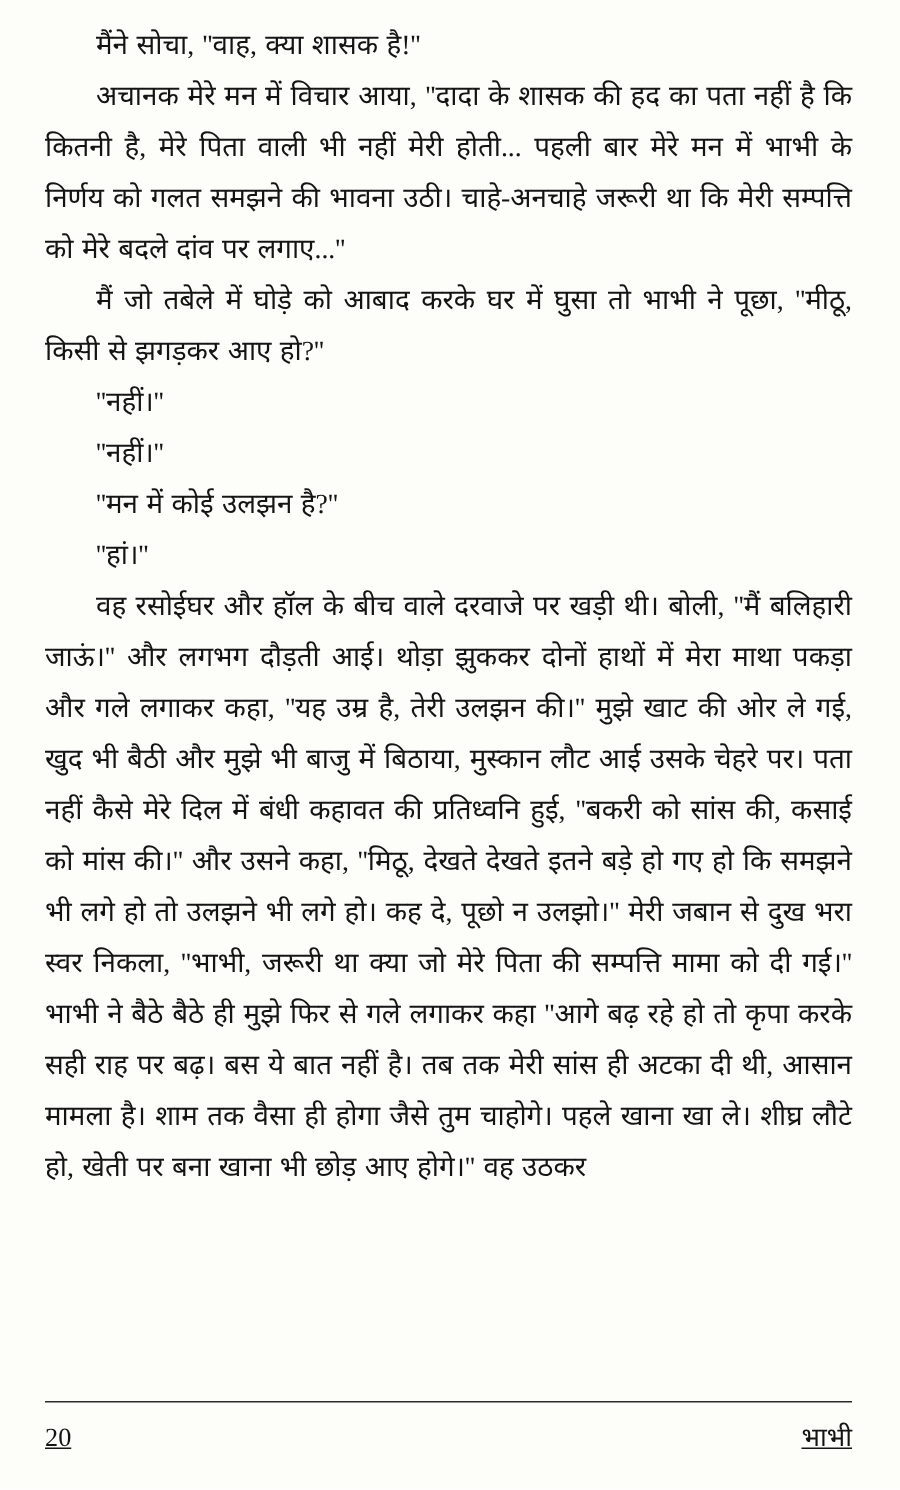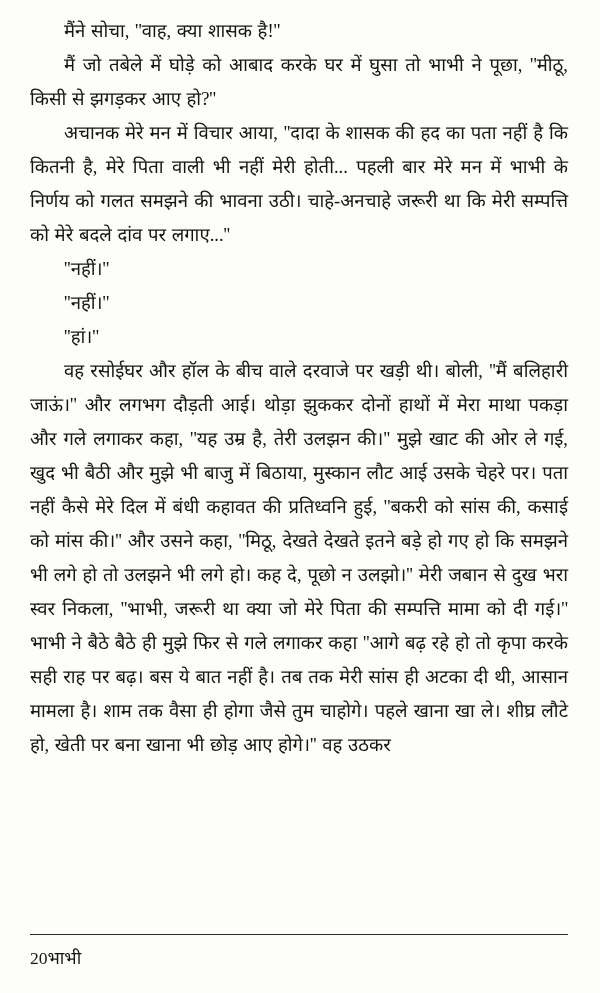--- a/index.html
+++ b/index.html
@@ -32,38 +32,41 @@
     right: 32px;
     bottom: 24px;
   }
   .footer-rule {
     border: 0;
     border-top: 1.5px solid #2a2a2a;
     margin: 0 0 10px 0;
   }
   .footer-row {
     display: flex;
+    justify-content: space-between;
     align-items: baseline;
     font-size: 17.5px;
+    text-decoration: underline;
   }
   .footer-row .num {
     font-family: "Liberation Serif", "DejaVu Serif", serif;
   }
 </style>
 </head>
 <body>
 
 <div class="page">
 
   <div class="text-block" id="text-block">
       <p>मैंने सोचा, ''वाह, क्या शासक है!''</p>
+      <p>अचानक मेरे मन में विचार आया, ''दादा के शासक की हद का पता नहीं है कि कितनी है, मेरे पिता वाली भी नहीं मेरी होती... पहली बार मेरे मन में भाभी के निर्णय को गलत समझने की भावना उठी। चाहे-अनचाहे जरूरी था कि मेरी सम्पत्ति को मेरे बदले दांव पर लगाए...''</p>
       <p>मैं जो तबेले में घोड़े को आबाद करके घर में घुसा तो भाभी ने पूछा, ''मीठू, किसी से झगड़कर आए हो?''</p>
-      <p>अचानक मेरे मन में विचार आया, ''दादा के शासक की हद का पता नहीं है कि कितनी है, मेरे पिता वाली भी नहीं मेरी होती... पहली बार मेरे मन में भाभी के निर्णय को गलत समझने की भावना उठी। चाहे-अनचाहे जरूरी था कि मेरी सम्पत्ति को मेरे बदले दांव पर लगाए...''</p>
       <p>''नहीं।''</p>
       <p>''नहीं।''</p>
+      <p>''मन में कोई उलझन है?''</p>
       <p>''हां।''</p>
       <p>वह रसोईघर और हॉल के बीच वाले दरवाजे पर खड़ी थी। बोली, ''मैं बलिहारी जाऊं।'' और लगभग दौड़ती आई। थोड़ा झुककर दोनों हाथों में मेरा माथा पकड़ा और गले लगाकर कहा, ''यह उम्र है, तेरी उलझन की।'' मुझे खाट की ओर ले गई, खुद भी बैठी और मुझे भी बाजु में बिठाया, मुस्कान लौट आई उसके चेहरे पर। पता नहीं कैसे मेरे दिल में बंधी कहावत की प्रतिध्वनि हुई, ''बकरी को सांस की, कसाई को मांस की।'' और उसने कहा, ''मिठू, देखते देखते इतने बड़े हो गए हो कि समझने भी लगे हो तो उलझने भी लगे हो। कह दे, पूछो न उलझो।'' मेरी जबान से दुख भरा स्वर निकला, ''भाभी, जरूरी था क्या जो मेरे पिता की सम्पत्ति मामा को दी गई।'' भाभी ने बैठे बैठे ही मुझे फिर से गले लगाकर कहा ''आगे बढ़ रहे हो तो कृपा करके सही राह पर बढ़। बस ये बात नहीं है। तब तक मेरी सांस ही अटका दी थी, आसान मामला है। शाम तक वैसा ही होगा जैसे तुम चाहोगे। पहले खाना खा ले। शीघ्र लौटे हो, खेती पर बना खाना भी छोड़ आए होगे।'' वह उठकर</p>
     </div>
 
   <div class="footer">
     <hr class="footer-rule">
     <div class="footer-row">
       <span class="num">20</span>
       <span>भाभी</span>
     </div>

